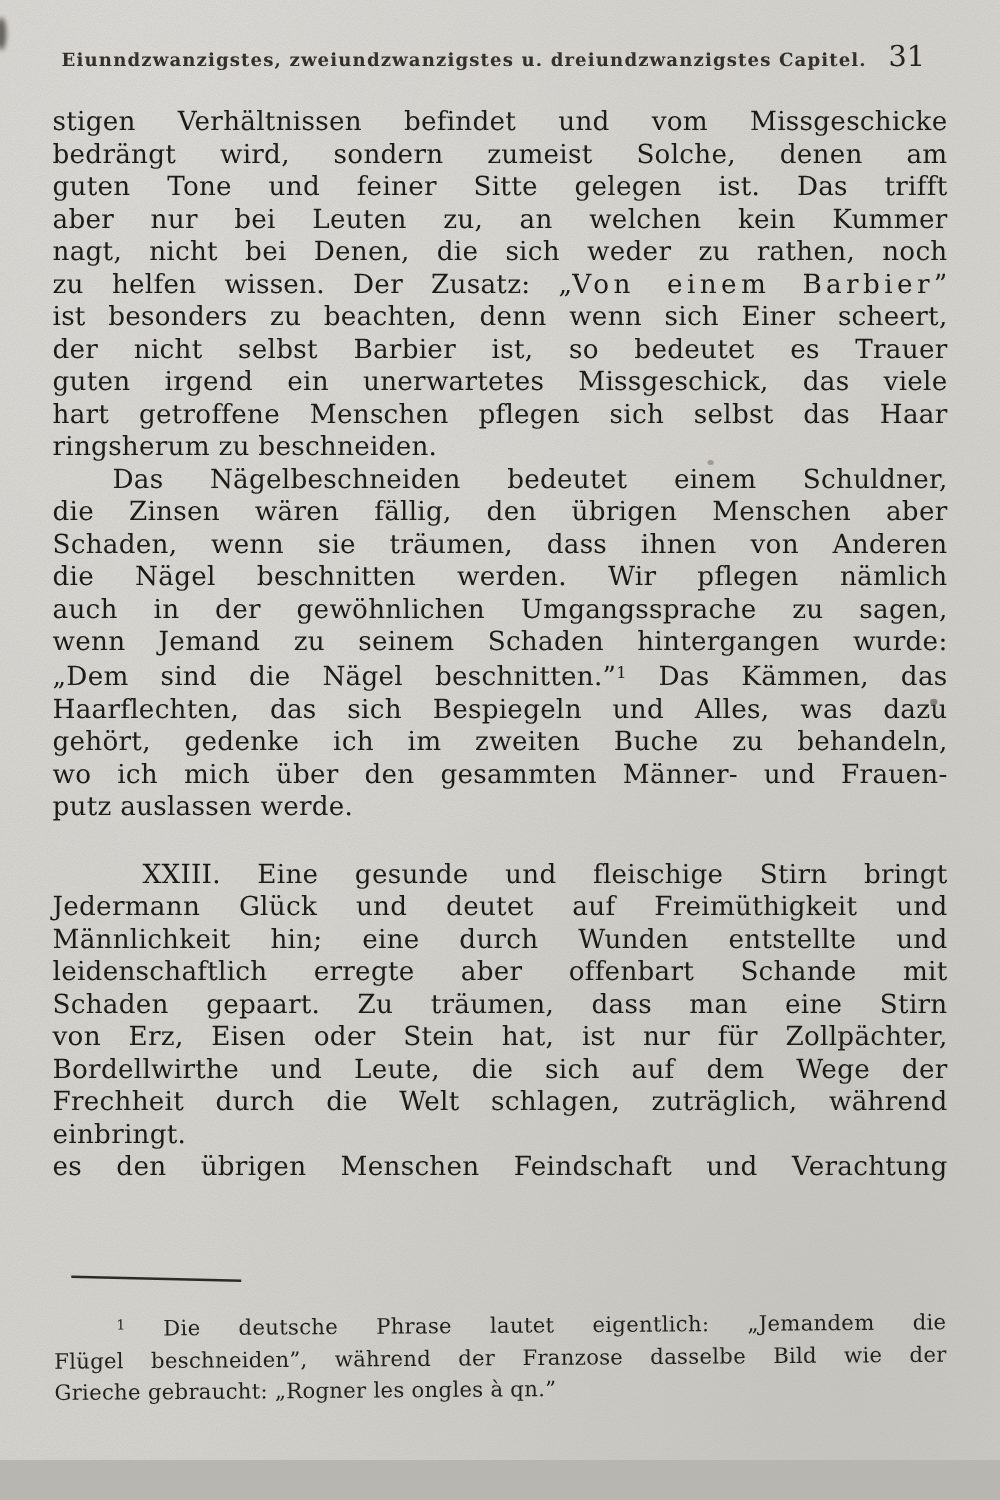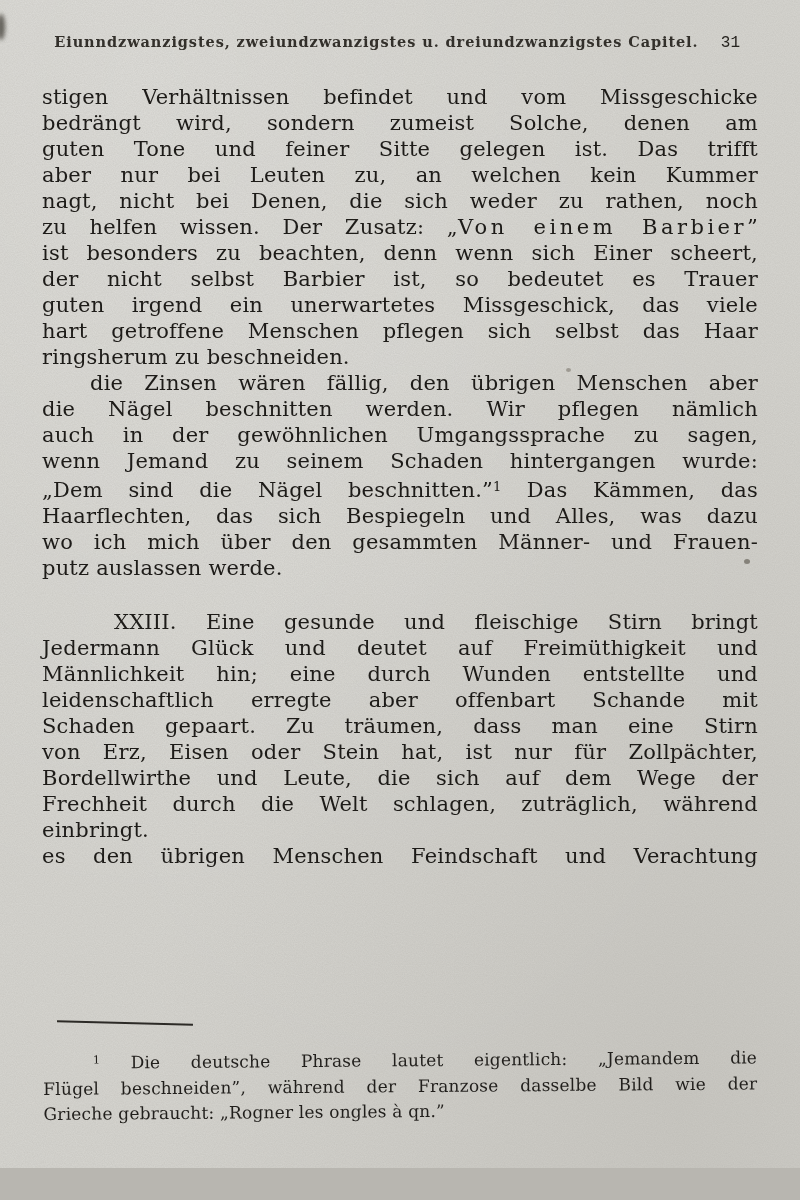--- a/index.html
+++ b/index.html
@@ -23,21 +23,21 @@
     position:absolute;left:42px;top:33px;width:716px;
     display:flex;align-items:baseline;
     padding-right:18px;box-sizing:border-box;
   }
   .running-title{
     flex:1;text-align:center;
     font-size:14.5px;font-weight:700;letter-spacing:0.9px;
     color:#33302b;
   }
   .page-number{
-    font-size:16px;font-weight:400;color:#26231f;margin-left:10px;font-family:Liberation Mono, monospace;
+    font-size:23px;font-weight:400;color:#26231f;margin-left:10px;
   }
 
   
   .body-text{
     position:absolute;left:42px;top:84px;width:716px;
     font-size:21px;line-height:26px;letter-spacing:0.2px;
   }
   .paragraph{margin:0;}
   .paragraph.gap-before{margin-top:28px;}
   .line{
@@ -119,26 +119,29 @@
         <div class="line"><span>aber nur bei Leuten zu, an welchen kein Kummer</span></div>
         <div class="line"><span>nagt, nicht bei Denen, die sich weder zu rathen, noch</span></div>
         <div class="line"><span>zu helfen wissen. Der Zusatz: „</span><span class="spaced">Von einem Barbier</span><span>”</span></div>
         <div class="line"><span>ist besonders zu beachten, denn wenn sich Einer scheert,</span></div>
         <div class="line"><span>der nicht selbst Barbier ist, so bedeutet es Trauer</span></div>
         <div class="line"><span>guten irgend ein unerwartetes Missgeschick, das viele</span></div>
         <div class="line"><span>hart getroffene Menschen pflegen sich selbst das Haar</span></div>
         <div class="line line-last"><span>ringsherum zu beschneiden.</span></div>
       </div>
       <div class="paragraph indent-normal">
+        <div class="line"><span>Das Nägelbeschneiden bedeutet einem Schuldner,</span></div>
         <div class="line"><span>die Zinsen wären fällig, den übrigen Menschen aber</span></div>
+        <div class="line"><span>Schaden, wenn sie träumen, dass ihnen von Anderen</span></div>
         <div class="line"><span>die Nägel beschnitten werden. Wir pflegen nämlich</span></div>
         <div class="line"><span>auch in der gewöhnlichen Umgangssprache zu sagen,</span></div>
         <div class="line"><span>wenn Jemand zu seinem Schaden hintergangen wurde:</span></div>
         <div class="line"><span>„Dem sind die Nägel beschnitten.”</span><span class="sup">1</span><span> Das Kämmen, das</span></div>
         <div class="line"><span>Haarflechten, das sich Bespiegeln und Alles, was dazu</span></div>
+        <div class="line"><span>gehört, gedenke ich im zweiten Buche zu behandeln,</span></div>
         <div class="line"><span>wo ich mich über den gesammten Männer- und Frauen-</span></div>
         <div class="line line-last"><span>putz auslassen werde.</span></div>
       </div>
       <div class="paragraph indent-wide gap-before">
         <div class="line"><span>XXIII. Eine gesunde und fleischige Stirn bringt</span></div>
         <div class="line"><span>Jedermann Glück und deutet auf Freimüthigkeit und</span></div>
         <div class="line"><span>Männlichkeit hin; eine durch Wunden entstellte und</span></div>
         <div class="line"><span>leidenschaftlich erregte aber offenbart Schande mit</span></div>
         <div class="line"><span>Schaden gepaart. Zu träumen, dass man eine Stirn</span></div>
         <div class="line"><span>von Erz, Eisen oder Stein hat, ist nur für Zollpächter,</span></div>

